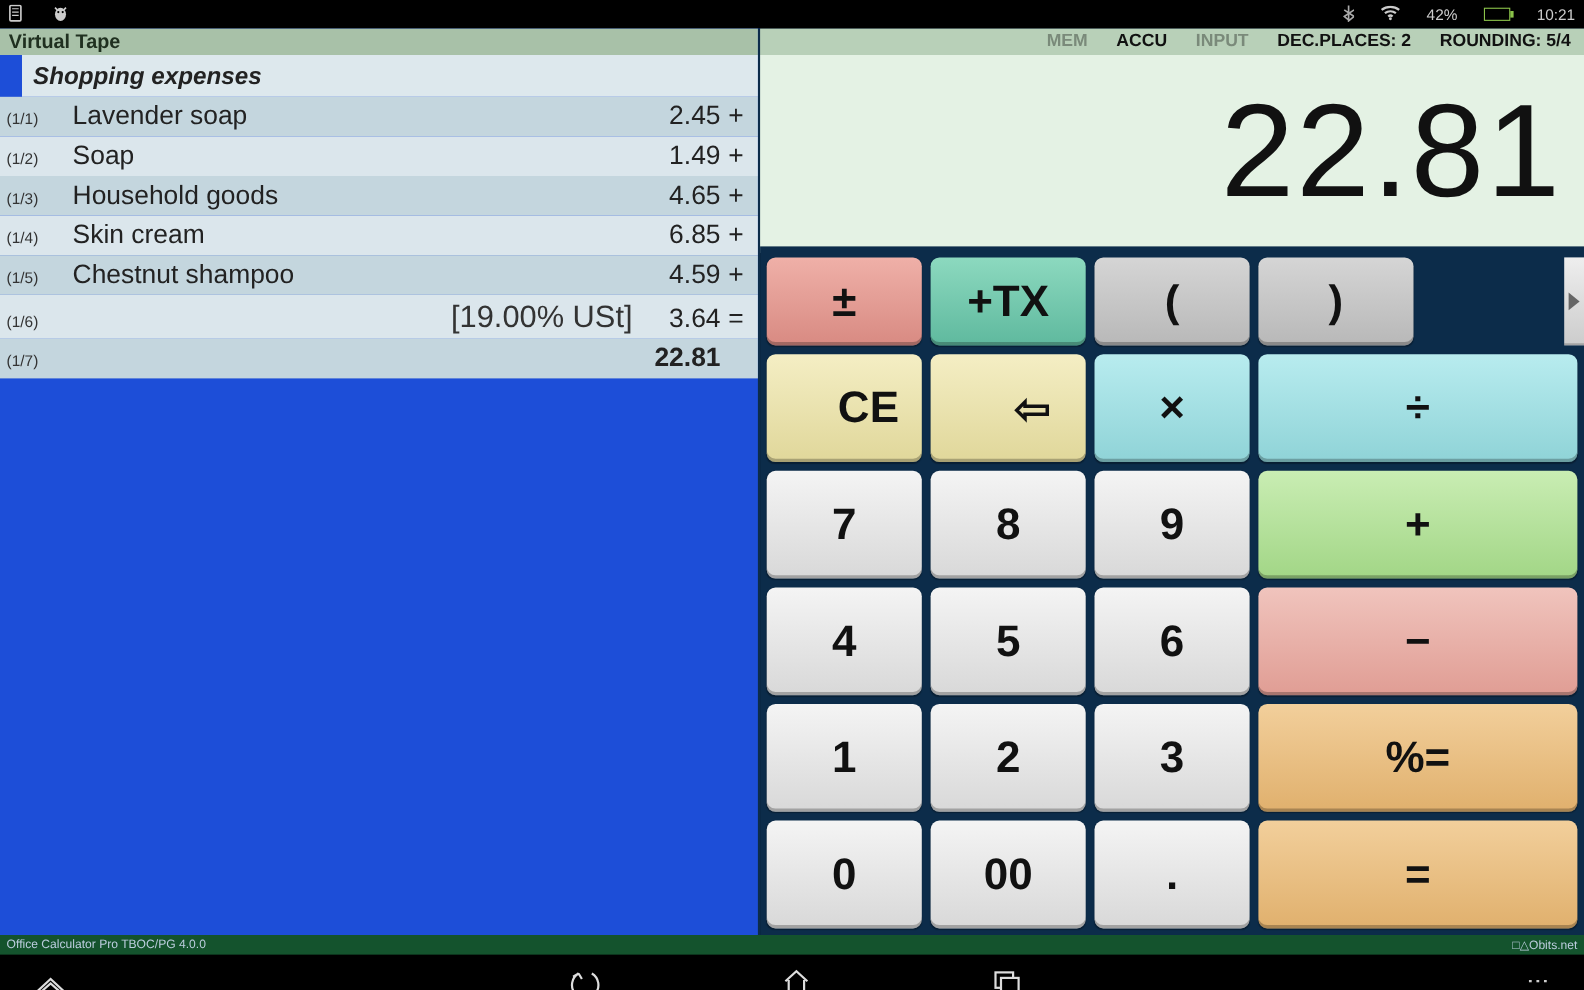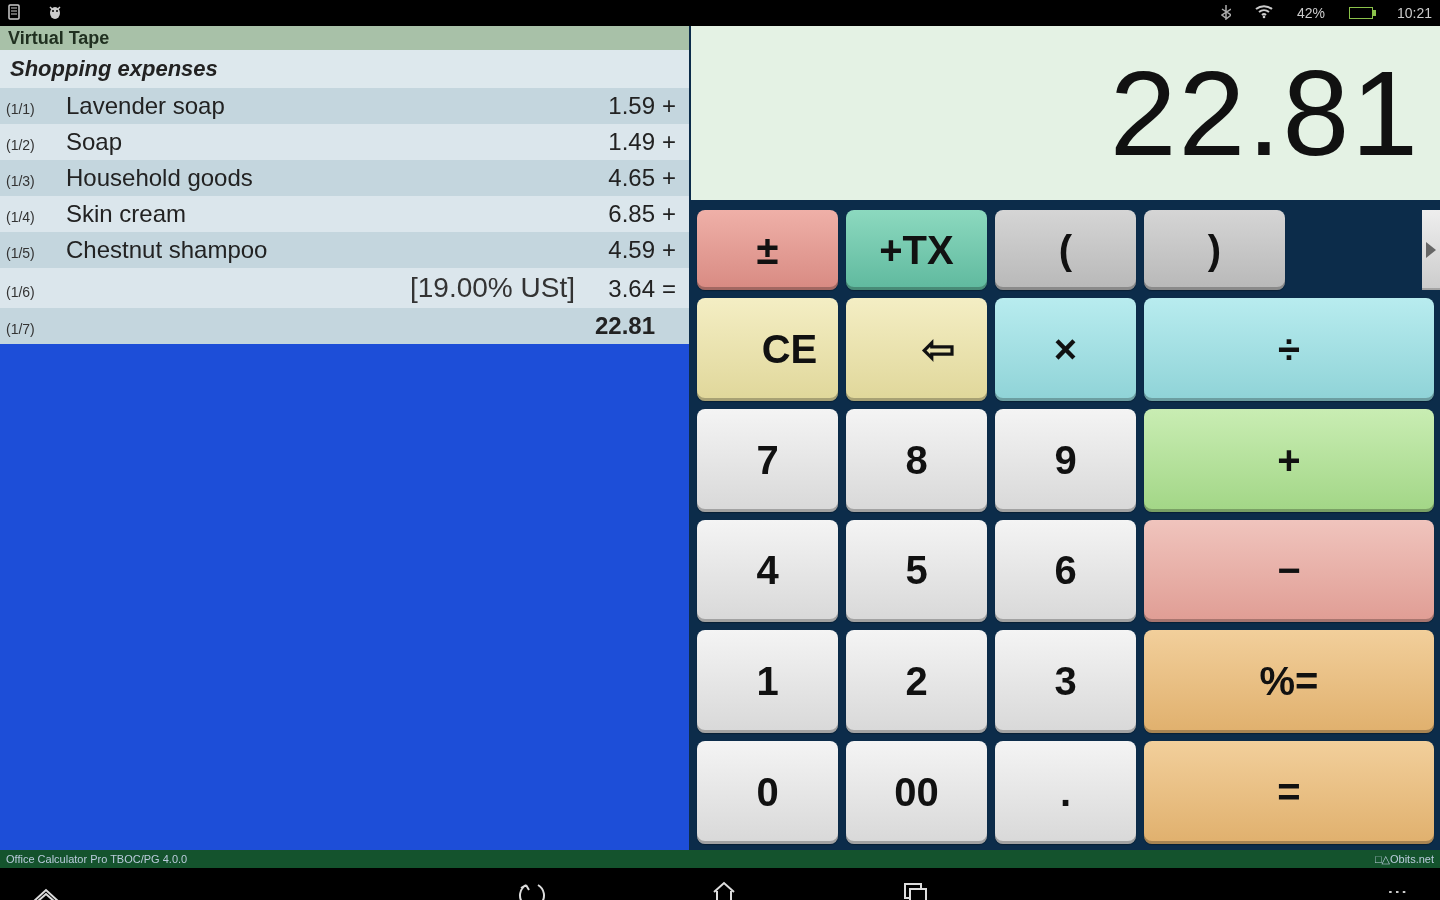--- a/index.html
+++ b/index.html
@@ -24,21 +24,21 @@
   .tape {
     width: 691px; background: #1d4ed8; display: flex; flex-direction: column;
     border-right: 2px solid #0c2c4a;
   }
   .tape-header {
     background: #a8c1a8; color: #203020; font-size: 18px; font-weight: bold;
     padding: 2px 8px; height: 24px;
   }
   .tape-title {
     font-style: italic; font-weight: bold; font-size: 22px; color: #222;
-    padding: 6px 10px; background: #dde8ed;
+    padding: 6px 10px; background: #dde8ed; margin-left: 20px;
   }
   .tape-body { flex: 1; }
   .tape-row {
     display: flex; align-items: baseline; padding: 4px 6px 4px 6px;
     font-size: 24px; color: #222;
   }
   .tape-row:nth-child(odd) { background: #c4d6de; }
   .tape-row:nth-child(even) { background: #dbe6ec; }
   .row-idx { font-size: 14px; color: #333; width: 48px; }
   .row-label { flex: 1; margin-left: 12px; }
@@ -153,21 +153,21 @@
 
 <div class="app">
 
   <div class="tape">
     <div class="tape-header">Virtual Tape</div>
     <div class="tape-title">Shopping expenses</div>
     <div class="tape-body">
       <div class="tape-row">
         <span class="row-idx">(1/1)</span>
         <span class="row-label">Lavender soap</span>
-        <span class="row-val">1.59</span>
+        <span class="row-val">2.45</span>
         <span class="row-op">+</span>
       </div>
       <div class="tape-row">
         <span class="row-idx">(1/2)</span>
         <span class="row-label">Soap</span>
         <span class="row-val">1.49</span>
         <span class="row-op">+</span>
       </div>
       <div class="tape-row">
         <span class="row-idx">(1/3)</span>
@@ -197,20 +197,27 @@
       <div class="tape-row row-total">
         <span class="row-idx">(1/7)</span>
         <span class="row-label"></span>
         <span class="row-val">22.81</span>
         <span class="row-op"></span>
       </div>
     </div>
   </div>
 
   <div class="calc">
+    <div class="calc-top-labels">
+      <span class="dim">MEM</span>
+      <span class="on">ACCU</span>
+      <span class="dim">INPUT</span>
+      <span class="on">DEC.PLACES: 2</span>
+      <span class="on">ROUNDING: 5/4</span>
+    </div>
     <div class="display">22.81</div>
 
     <div class="keypad-wrap">
       <div class="keypad">
 
         <div class="key k-red row1">±</div>
         <div class="key k-teal row1">+TX</div>
         <div class="key k-paren row1">(</div>
         <div class="key k-paren row1">)</div>
 

